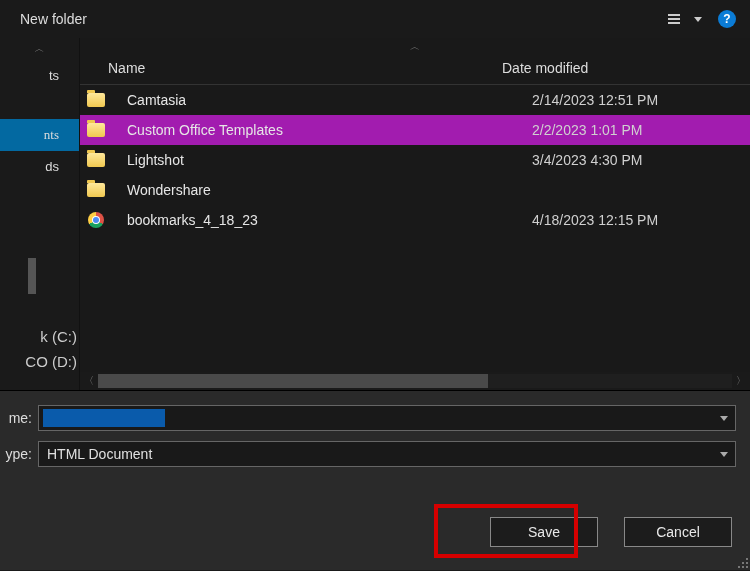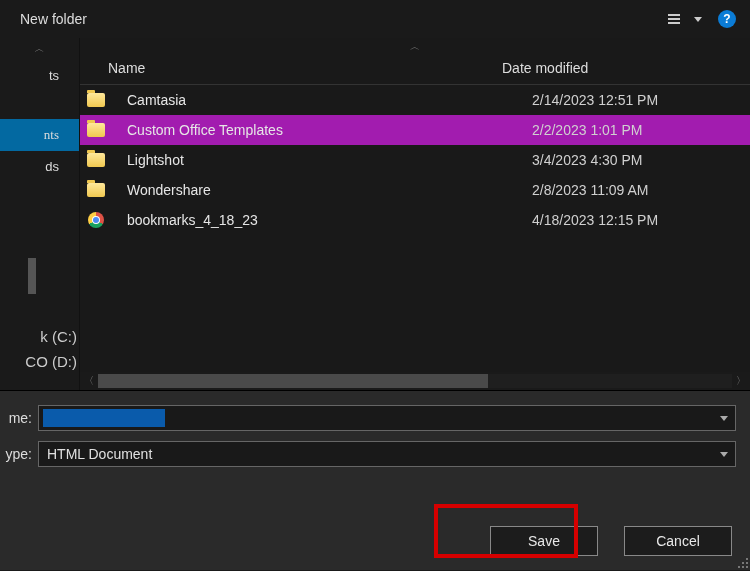--- a/index.html
+++ b/index.html
@@ -171,21 +171,21 @@
     }
     .combo .readonly { flex:1; padding: 0 8px; color: #e0e0e0; }
     .combo .dd {
       width: 22px; height: 100%;
       display: flex; align-items: center; justify-content: center;
       cursor: pointer;
     }
     .buttons {
       position: absolute;
       right: 18px;
-      bottom: 14px;
+      bottom: 23px;
       display: flex;
       gap: 26px;
       align-items: center;
     }
     .btn {
       width: 108px; height: 30px;
       background: #1c1c1c;
       border: 1px solid #888;
       color: #e8e8e8;
       display: flex; align-items: center; justify-content: center;
@@ -266,21 +266,20 @@
             <span class="folder-icon"></span>
           </span>
         <span class="rname">Lightshot</span>
         <span class="rdate">3/4/2023 4:30 PM</span>
       </div>
       <div class="row">
         <span class="icon">
             <span class="folder-icon"></span>
           </span>
         <span class="rname">Wondershare</span>
-        <span class="rdate">2/8/2023 11:09 AM</span>
       </div>
       <div class="row">
         <span class="icon">
             <span class="chrome-icon"></span>
           </span>
         <span class="rname">bookmarks_4_18_23</span>
         <span class="rdate">4/18/2023 12:15 PM</span>
       </div>
     </div>
     <div class="hscroll">

